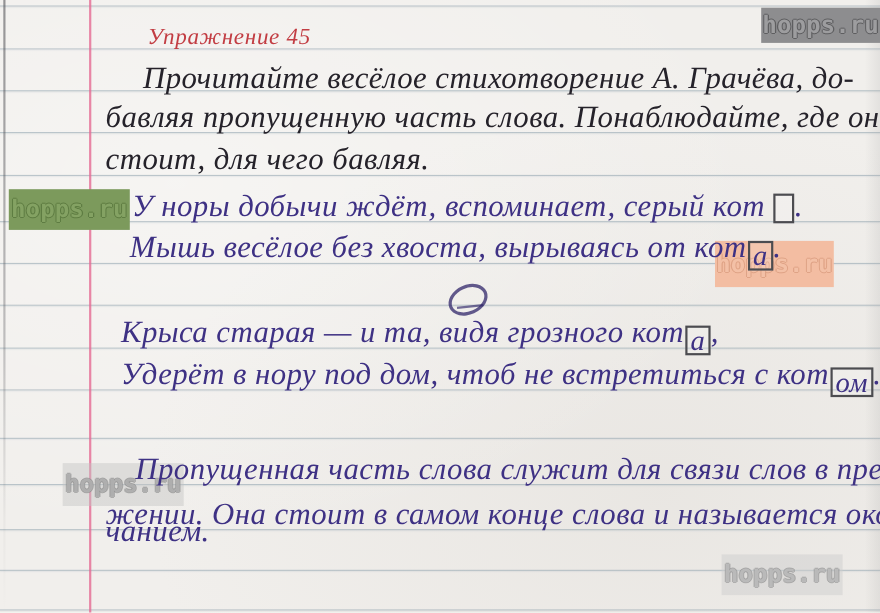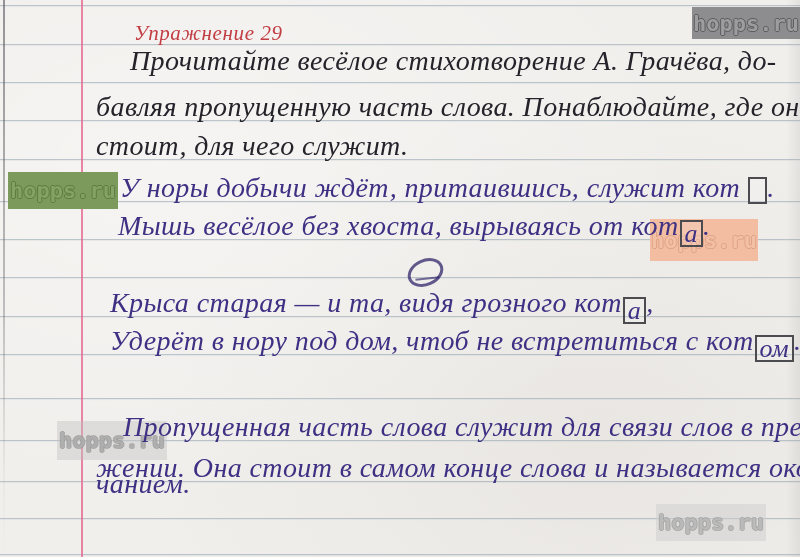--- a/index.html
+++ b/index.html
@@ -156,28 +156,28 @@
   <div class="wm wm-peach">
       <span>hopps.ru</span>
     </div>
   <div class="wm wm-gray1">
       <span>hopps.ru</span>
     </div>
   <div class="wm wm-gray2">
       <span>hopps.ru</span>
     </div>
 
-  <div class="row title" style="left:134px;top:17px">Упражнение 29</div>
+  <div class="row title" style="left:134px;top:17px">Упражнение 45</div>
 
-  <div class="row black" style="left:130px;top:45px">Прочитайте весёлое стихотворение А. Грачёва, до-</div>
+  <div class="row black" style="left:130px;top:56px">Прочитайте весёлое стихотворение А. Грачёва, до-</div>
   <div class="row black" style="left:96px;top:91px">бавляя пропущенную часть слова. Понаблюдайте, где она</div>
-  <div class="row black" style="left:96px;top:130px">стоит, для чего служит.</div>
+  <div class="row black" style="left:96px;top:130px">стоит, для чего бавляя.</div>
 
   <div class="row purple" style="left:120px;top:172px">
-    <span>У норы добычи ждёт, притаившись, служит кот</span><span class="ending-box empty"></span><span>.</span>
+    <span>У норы добычи ждёт, вспоминает, серый кот</span><span class="ending-box empty"></span><span>.</span>
   </div>
   <div class="row purple" style="left:118px;top:210px">
     <span>Мышь весёлое без хвоста, вырываясь от кот</span><span class="ending-box">а</span><span>.</span>
   </div>
   <div class="row purple" style="left:110px;top:287px">
     <span>Крыса старая — и та, видя грозного кот</span><span class="ending-box">а</span><span>,</span>
   </div>
   <div class="row purple" style="left:110px;top:325px">
     <span>Удерёт в нору под дом, чтоб не встретиться с кот</span><span class="ending-box">ом</span><span>.</span>
   </div>

